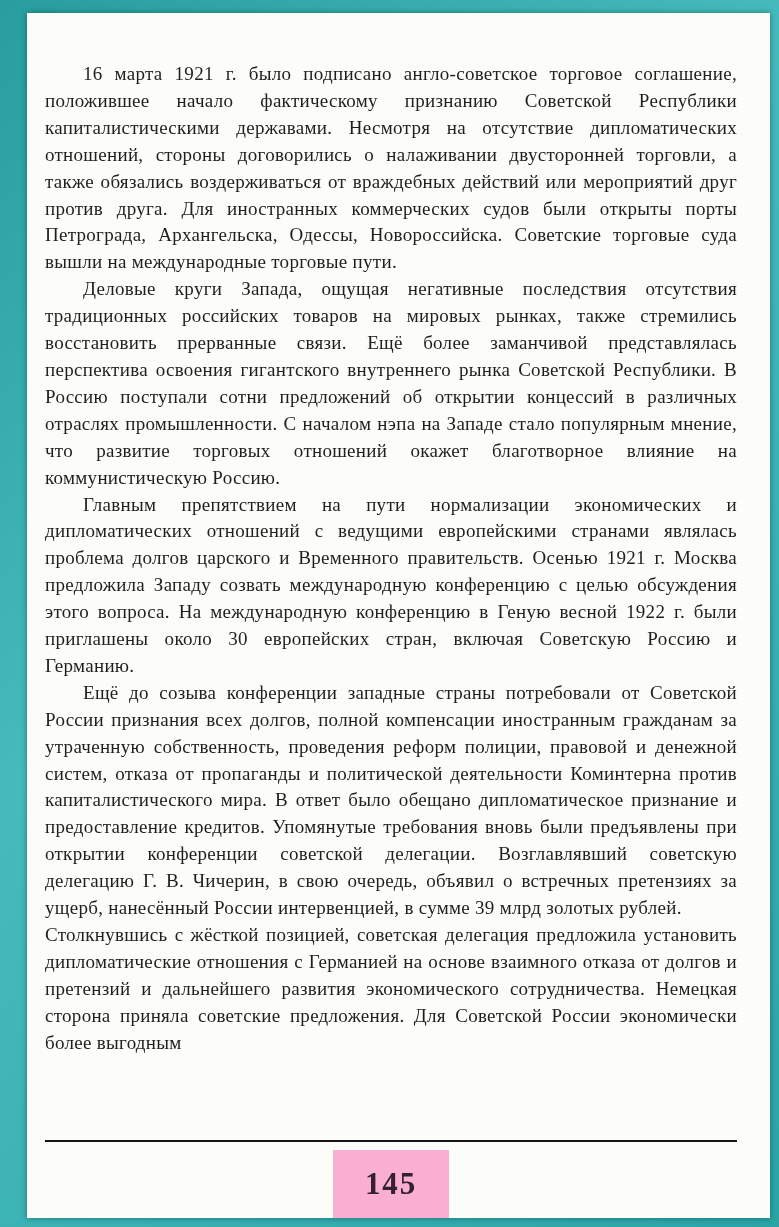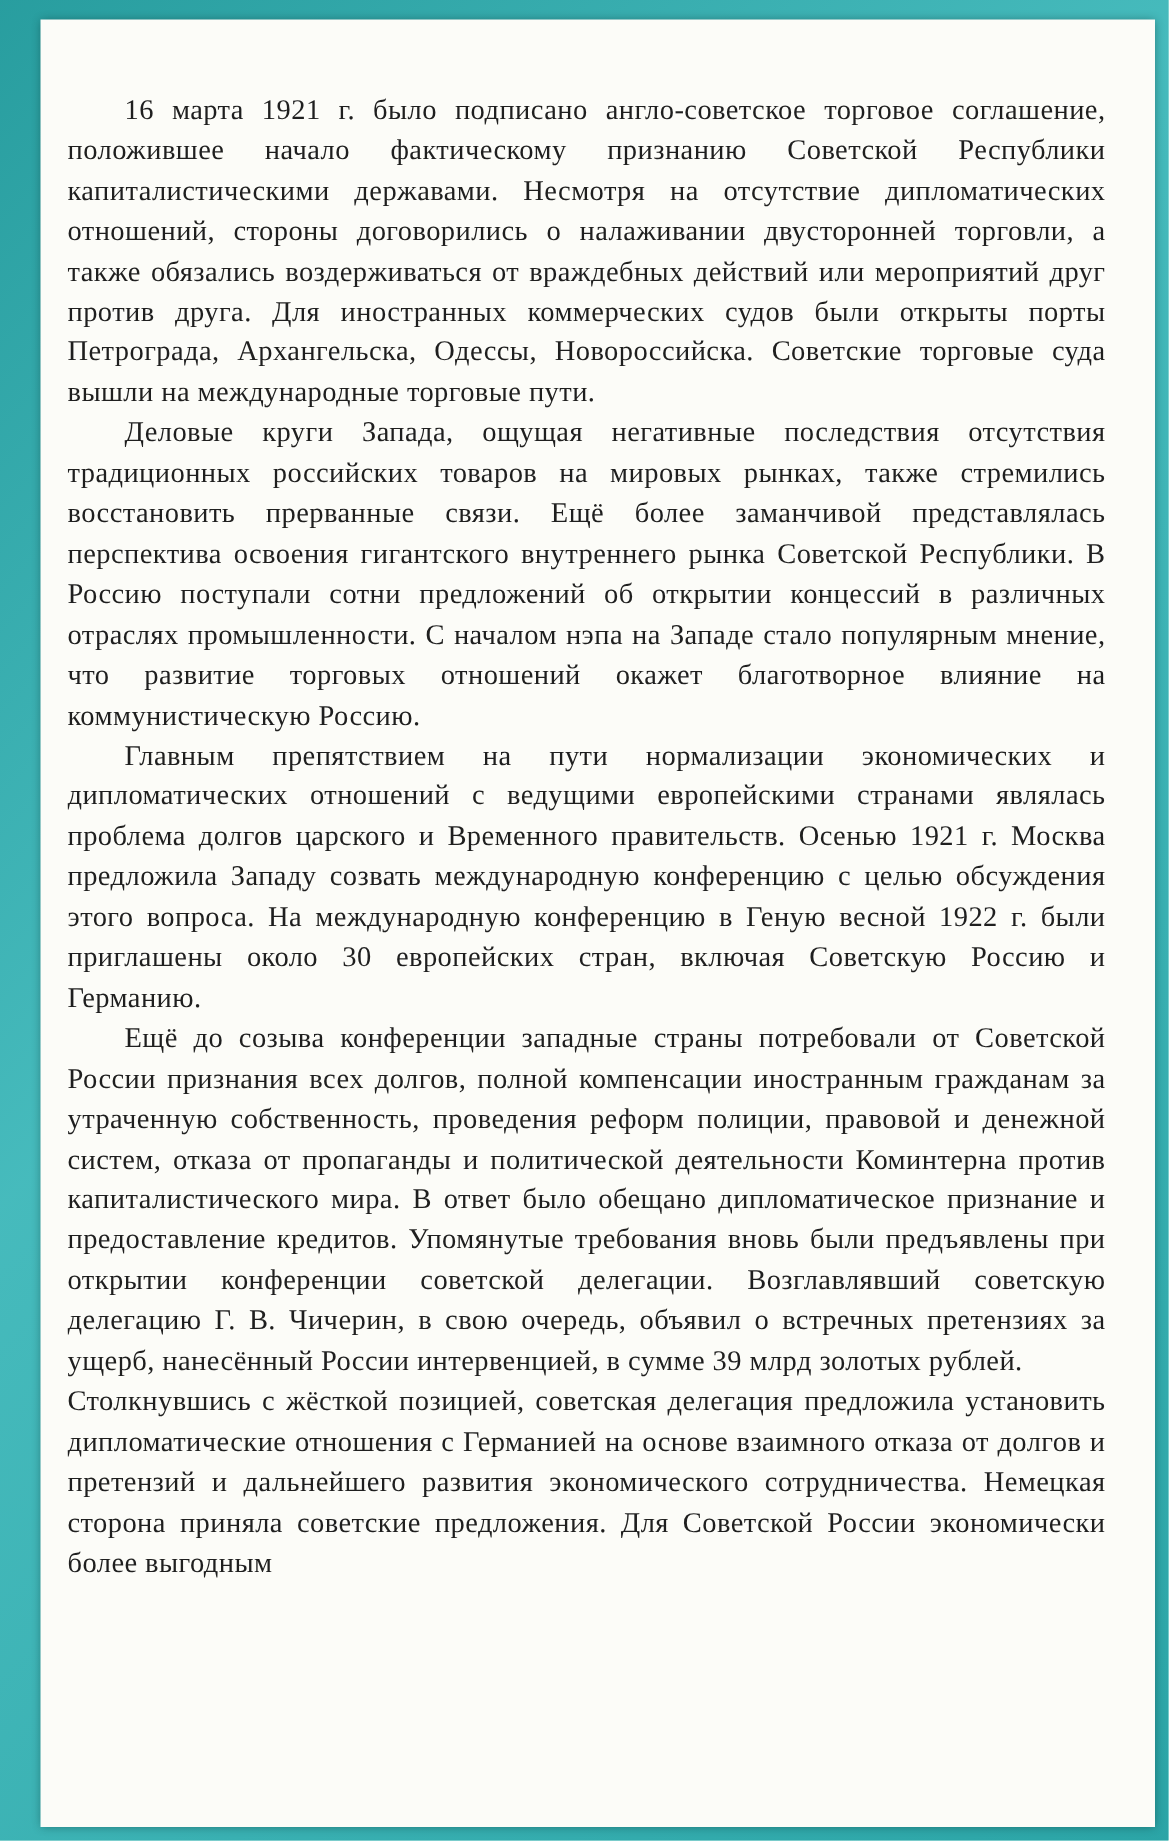--- a/index.html
+++ b/index.html
@@ -65,14 +65,20 @@
 
 <div class="scan">
   <div class="paper">
     <div class="text-block">
       <p class="para">16 марта 1921 г. было подписано англо-советское торговое соглашение, положившее начало фактическому признанию Советской Республики капиталистическими державами. Несмотря на отсутствие дипломатических отношений, стороны договорились о налаживании двусторонней торговли, а также обязались воздерживаться от враждебных действий или мероприятий друг против друга. Для иностранных коммерческих судов были открыты порты Петрограда, Архангельска, Одессы, Новороссийска. Советские торговые суда вышли на международные торговые пути.</p>
       <p class="para">Деловые круги Запада, ощущая негативные последствия отсутствия традиционных российских товаров на мировых рынках, также стремились восстановить прерванные связи. Ещё более заманчивой представлялась перспектива освоения гигантского внутреннего рынка Советской Республики. В Россию поступали сотни предложений об открытии концессий в различных отраслях промышленности. С началом нэпа на Западе стало популярным мнение, что развитие торговых отношений окажет благотворное влияние на коммунистическую Россию.</p>
       <p class="para">Главным препятствием на пути нормализации экономических и дипломатических отношений с ведущими европейскими странами являлась проблема долгов царского и Временного правительств. Осенью 1921 г. Москва предложила Западу созвать международную конференцию с целью обсуждения этого вопроса. На международную конференцию в Геную весной 1922 г. были приглашены около 30 европейских стран, включая Советскую Россию и Германию.</p>
       <p class="para">Ещё до созыва конференции западные страны потребовали от Советской России признания всех долгов, полной компенсации иностранным гражданам за утраченную собственность, проведения реформ полиции, правовой и денежной систем, отказа от пропаганды и политической деятельности Коминтерна против капиталистического мира. В ответ было обещано дипломатическое признание и предоставление кредитов. Упомянутые требования вновь были предъявлены при открытии конференции советской делегации. Возглавлявший советскую делегацию Г. В. Чичерин, в свою очередь, объявил о встречных претензиях за ущерб, нанесённый России интервенцией, в сумме 39 млрд золотых рублей.</p>
       <p class="para no-indent">Столкнувшись с жёсткой позицией, советская делегация предложила установить дипломатические отношения с Германией на основе взаимного отказа от долгов и претензий и дальнейшего развития экономического сотрудничества. Немецкая сторона приняла советские предложения. Для Советской России экономически более выгодным</p>
     </div>
+    <div class="footer">
+      <div class="rule"></div>
+      <div class="page-number-box">
+        <span class="page-number">145</span>
+      </div>
+    </div>
   </div>
 </div>
 
 </body></html>

